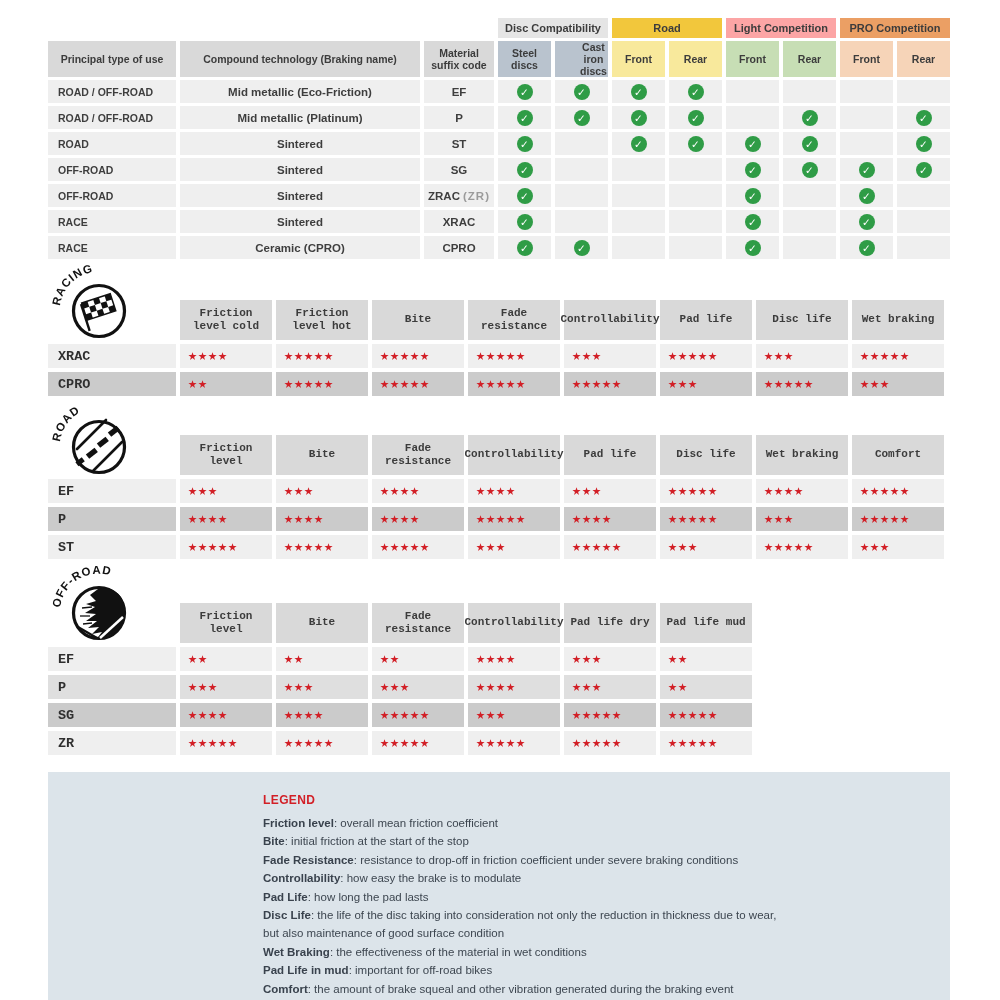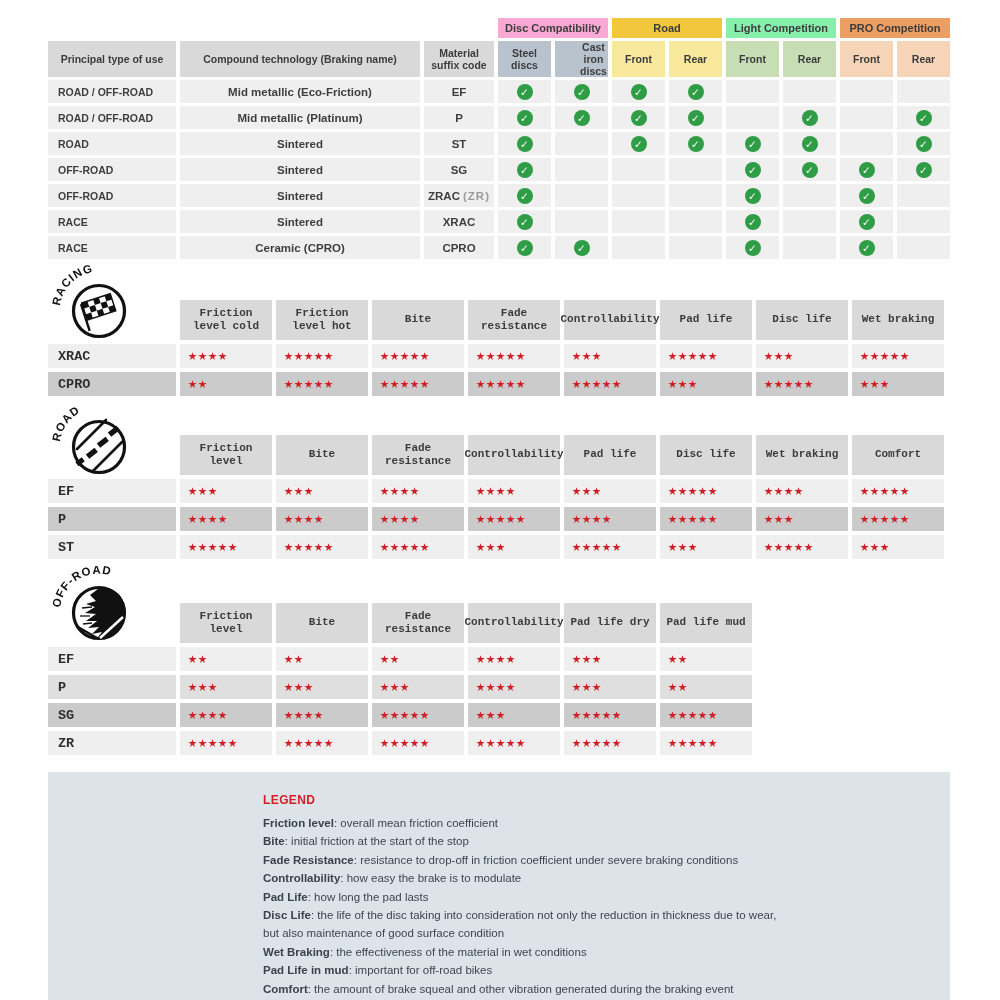--- a/index.html
+++ b/index.html
@@ -48,23 +48,23 @@
   #legend .title{display:block;color:#d21f26;font-weight:bold;font-size:12px;
     letter-spacing:.4px;margin-bottom:7px;}
   .lline{font-size:11.5px;line-height:18.4px;color:#3d4650;}
   .lline b{color:#39424d;}
 </style>
 </head>
 <body>
 
 <div id="compat">
     <div class="spacer" style="grid-column: span 3;"></div>
-    <div class="gcell" style="background: #f9a8d4;">Disc Compatibility</div>
+    <div class="gcell" style="background: #e5e5e5;">Disc Compatibility</div>
     <div class="gcell" style="background: rgb(242, 199, 60);">Road</div>
-    <div class="gcell" style="background: #86efac;">Light Competition</div>
+    <div class="gcell" style="background: #fca5a5;">Light Competition</div>
     <div class="gcell" style="background: rgb(235, 159, 100);">PRO Competition</div>
     <div class="hcell">Principal type of use</div>
     <div class="hcell">Compound technology (Braking name)</div>
     <div class="hcell">Material suffix code</div>
     <div class="hcell" style="background: rgb(185, 195, 206);">Steel discs</div>
     <div class="hcell" style="background: rgb(185, 195, 206); padding-left: 26px;">Cast iron discs</div>
     <div class="hcell" style="background: rgb(248, 233, 156);">Front</div>
     <div class="hcell" style="background: rgb(248, 233, 156);">Rear</div>
     <div class="hcell" style="background: rgb(199, 222, 181);">Front</div>
     <div class="hcell" style="background: rgb(199, 222, 181);">Rear</div>

